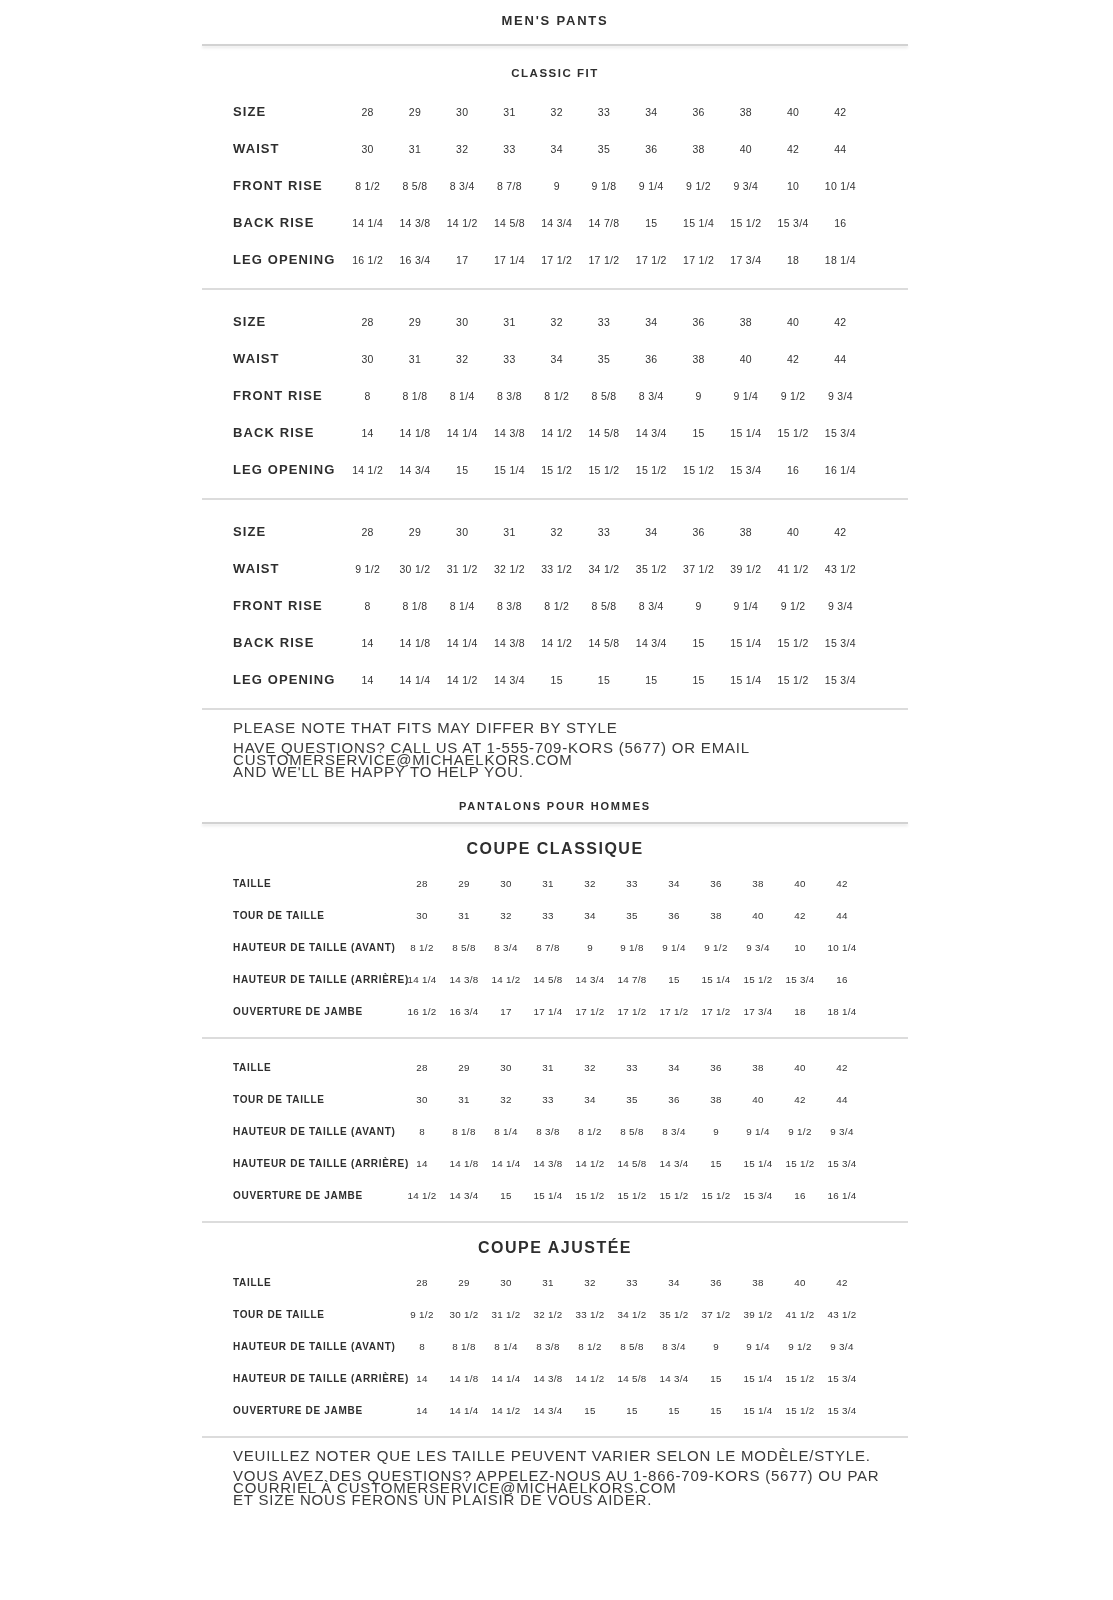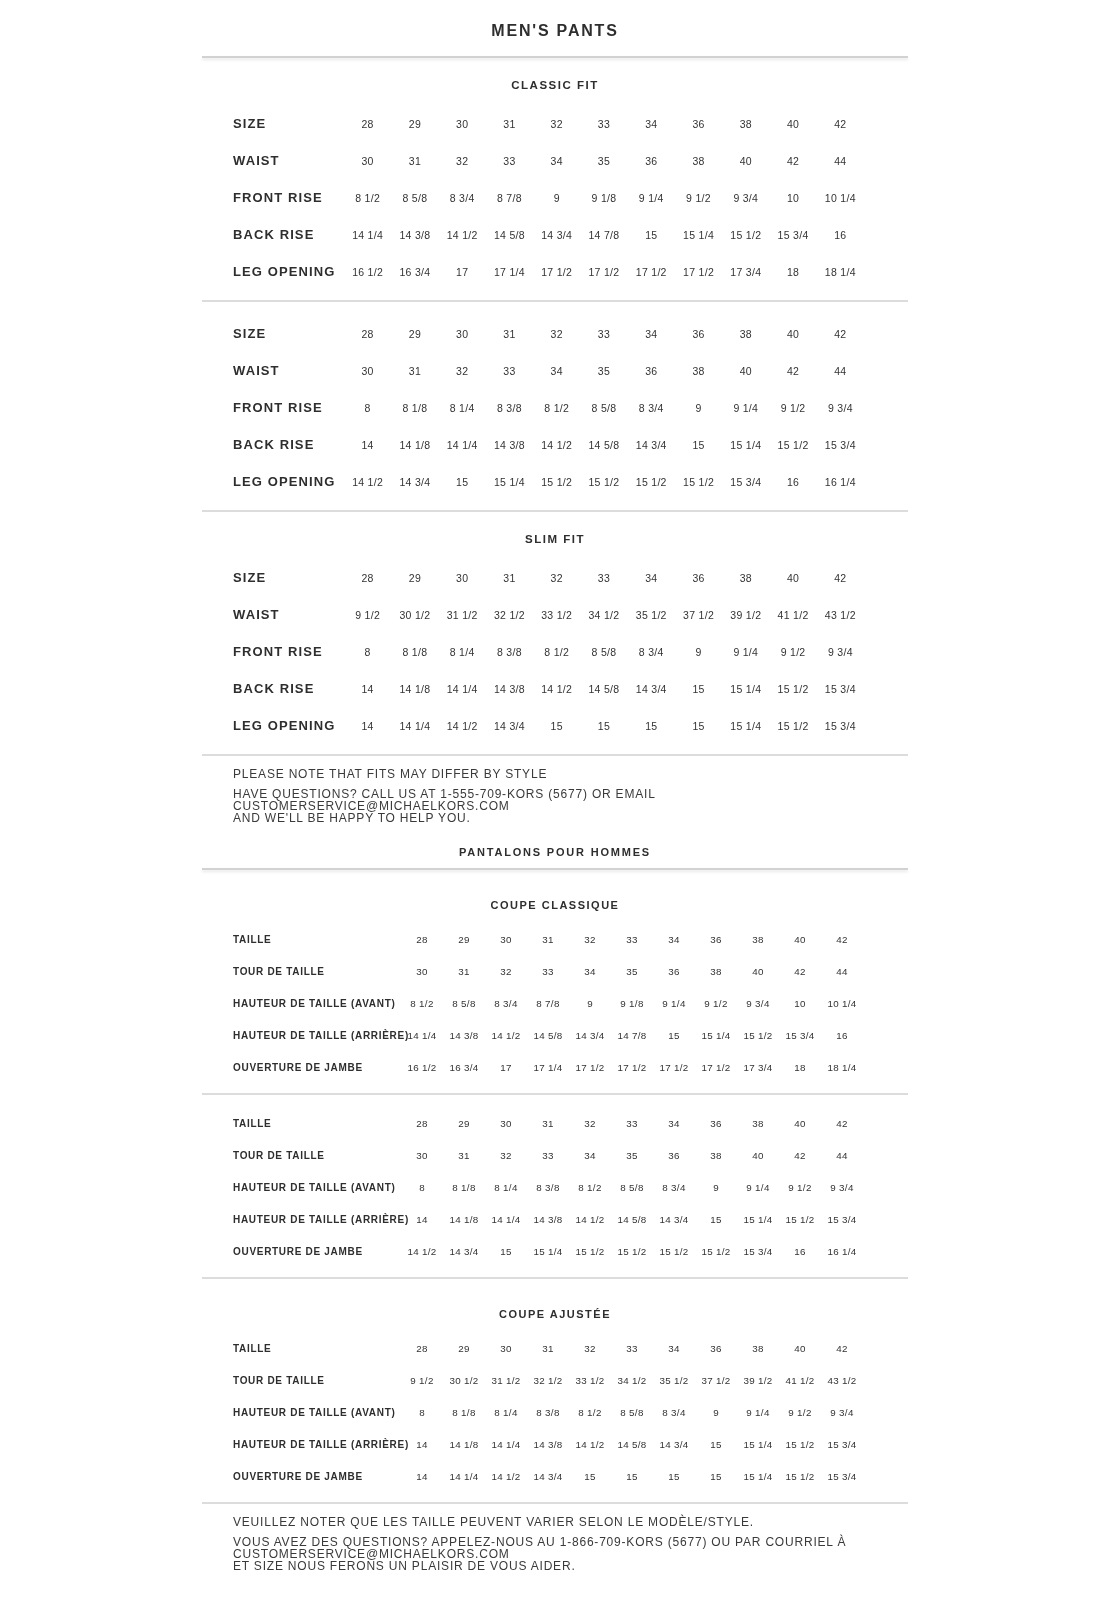--- a/index.html
+++ b/index.html
@@ -3,34 +3,34 @@
 <meta charset="utf-8">
 <style>
   html,body{margin:0;padding:0;background:#ffffff;}
   .page{
     width:1113px;height:1600px;position:relative;overflow:hidden;
     background:#ffffff;color:#303030;
     font-family:"Liberation Sans", sans-serif;
   }
   .content{width:706px;margin-left:202px;}
   .page-title{
-    margin:0;text-align:center;font-size:16px;font-weight:700;
-    letter-spacing:1.8px;color:#2e2e2e;padding:22px 0 16px;
+    margin:0;text-align:center;font-size:13px;font-weight:700;
+    letter-spacing:1.8px;color:#2e2e2e;padding:13px 0 16px;
   }
   .fr .page-title{padding:8px 0 10px;font-size:11px;}
   .divider{
     height:2px;background:#d2d2d2;border:none;margin:0;
     box-shadow:0 2px 3px rgba(0,0,0,0.10);
   }
   .fit-block.bordered{border-top:2px solid #dcdcdc;}
   .fit-heading{
     text-align:center;font-size:11.5px;font-weight:700;
     letter-spacing:1.5px;color:#2e2e2e;padding-top:21px;line-height:13px;
   }
-  .fr .fit-heading{padding-top:29px;font-size:11px;line-height:12px;}
+  .fr .fit-heading{padding-top:19px;font-size:16px;line-height:12px;}
   .fit-rows{margin-top:13px;padding-bottom:10px;}
   .fr .fit-rows{margin-top:12px;}
   .row{
     display:grid;align-items:center;
     grid-template-columns:111px repeat(11,1fr);
     height:37px;padding:0 44px 0 31px;
   }
   .fr .row{
     grid-template-columns:168px repeat(11,1fr);
     height:32px;padding:0 45px 0 31px;
@@ -41,21 +41,21 @@
   }
   .fr .rlabel{font-size:10px;letter-spacing:0.7px;}
   .cell{
     text-align:center;font-size:10.5px;letter-spacing:0.3px;
     white-space:nowrap;color:#333333;
   }
   .fr .cell{font-size:9.8px;}
   .notes{padding:12px 0 14px 31px;}
   .notes.bordered{border-top:2px solid #dcdcdc;}
   .note{
-    margin:0;font-size:12px;letter-spacing:0.8px;line-height:12px;
+    margin:0;font-size:15px;letter-spacing:0.8px;line-height:12px;
     color:#3a3a3a;font-weight:400;
   }
   .note + .note{margin-top:8px;}
 </style>
 </head>
 <body>
 
 <div class="page">
 
   <section class="content en">
@@ -205,21 +205,20 @@
               <div class="cell">15 1/2</div>
               <div class="cell">15 1/2</div>
               <div class="cell">15 1/2</div>
               <div class="cell">15 3/4</div>
               <div class="cell">16</div>
               <div class="cell">16 1/4</div>
             </div>
           </div>
         </div>
         <div class="fit-block bordered">
-          <div class="fit-heading">SLIM FIT</div>
           <div class="fit-rows">
             <div class="row">
               <div class="rlabel">SIZE</div>
               <div class="cell">28</div>
               <div class="cell">29</div>
               <div class="cell">30</div>
               <div class="cell">31</div>
               <div class="cell">32</div>
               <div class="cell">33</div>
               <div class="cell">34</div>

